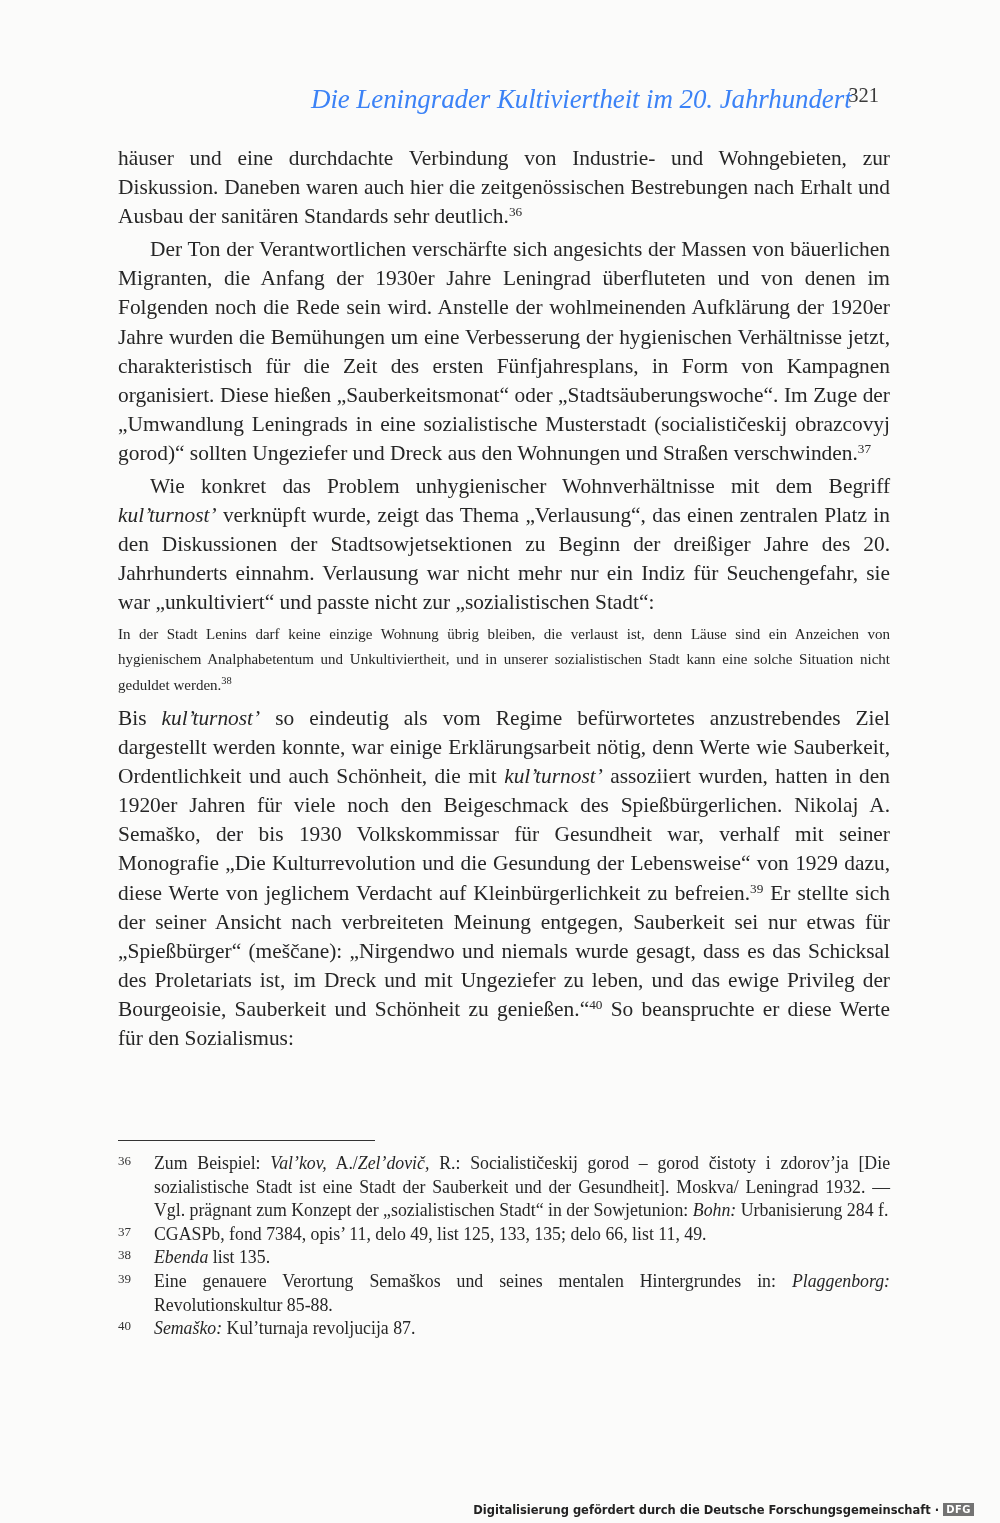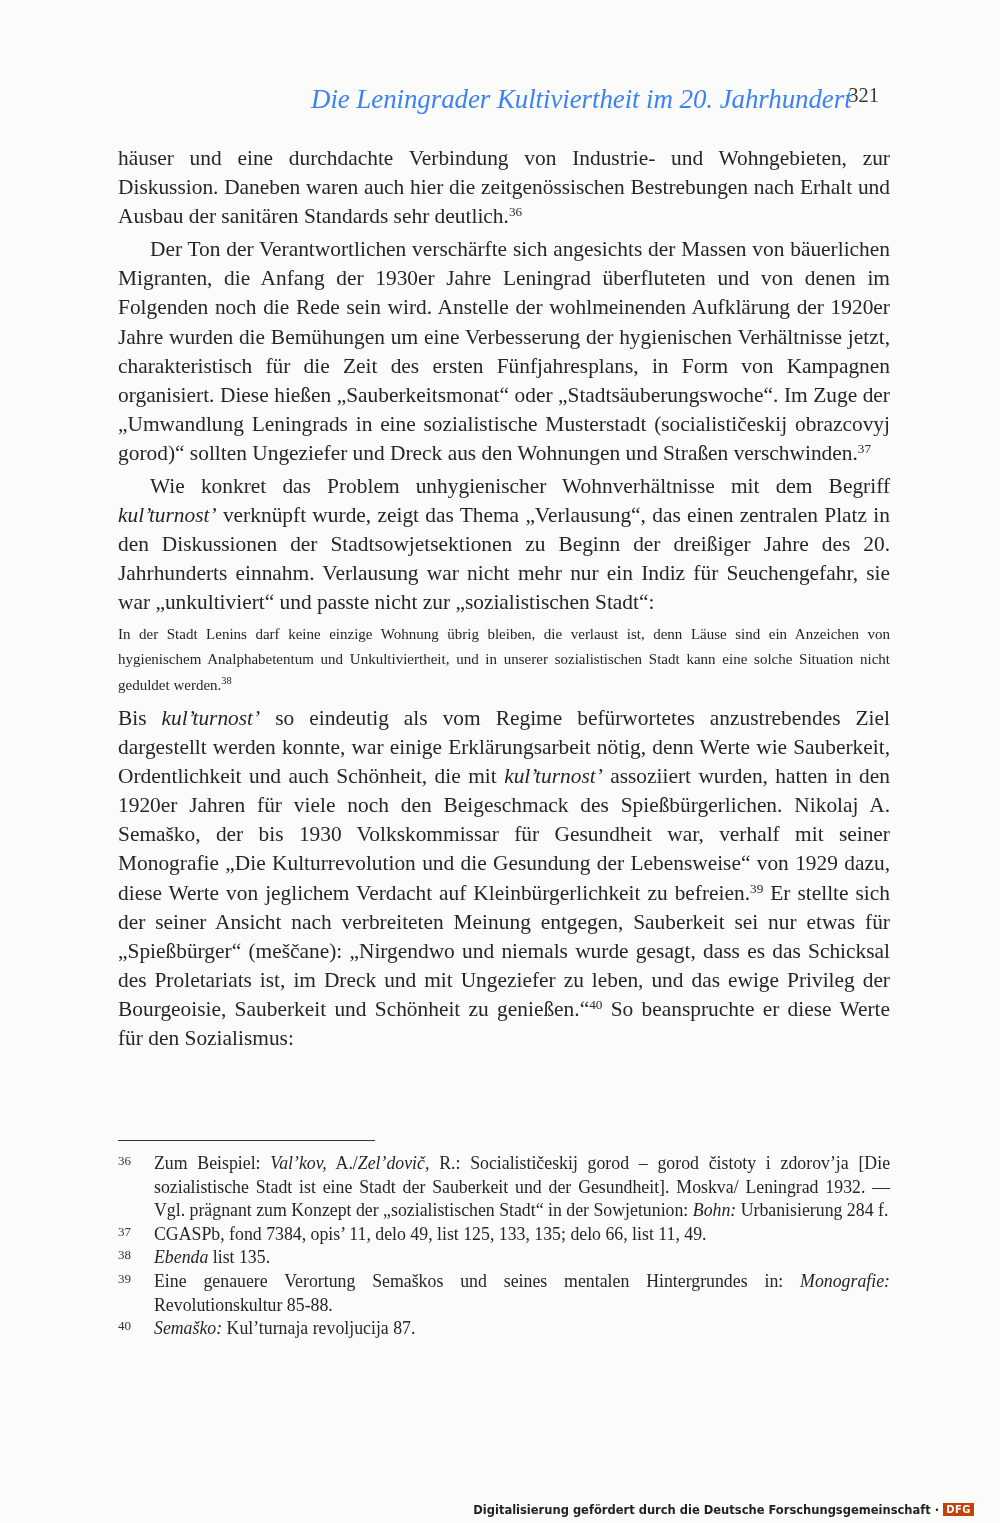--- a/index.html
+++ b/index.html
@@ -53,21 +53,21 @@
     padding-top: 0px; color: #333;
   }
   .fn-text { flex: 1; text-align: justify; }
   .footer-credit {
     position: absolute; right: 26px; bottom: 6px;
     display: flex; align-items: flex-start; gap: 4px;
     font-family: "DejaVu Sans", "Liberation Sans", sans-serif;
     font-size: 11.5px; font-weight: bold; color: #222;
   }
   .dfg-logo {
-    display: inline-block; background: #c2410c; color: #fff;
+    display: inline-block; background: #737373; color: #fff;
     font-size: 10px; font-weight: bold; padding: 1px 3px; letter-spacing: 0.5px;
   }
 </style>
 </head>
 <body>
 
 <div class="header">
   <span class="running-head">Die Leningrader Kultiviertheit im 20. Jahrhundert</span>
   <span class="page-number">321</span>
 </div>
@@ -94,21 +94,21 @@
   <div class="fn">
     <span class="fn-num">37</span>
     <span class="fn-text">CGASPb, fond 7384, opis’ 11, delo 49, list 125, 133, 135; delo 66, list 11, 49.</span>
   </div>
   <div class="fn">
     <span class="fn-num">38</span>
     <span class="fn-text"><em>Ebenda</em> <span>list 135.</span></span>
   </div>
   <div class="fn">
     <span class="fn-num">39</span>
-    <span class="fn-text"><span>Eine genauere Verortung Semaškos und seines mentalen Hintergrundes in:</span> <em>Monografie:</em> <span>Revolutionskultur 85-88.</span></span>
+    <span class="fn-text"><span>Eine genauere Verortung Semaškos und seines mentalen Hintergrundes in:</span> <em>Plaggenborg:</em> <span>Revolutionskultur 85-88.</span></span>
   </div>
   <div class="fn">
     <span class="fn-num">40</span>
     <span class="fn-text"><em>Semaško:</em> <span>Kul’turnaja revoljucija 87.</span></span>
   </div>
 </div>
 
 <div class="footer-credit">
   <span>Digitalisierung gefördert durch die Deutsche Forschungsgemeinschaft ·</span>
   <span class="dfg-logo">DFG</span>

